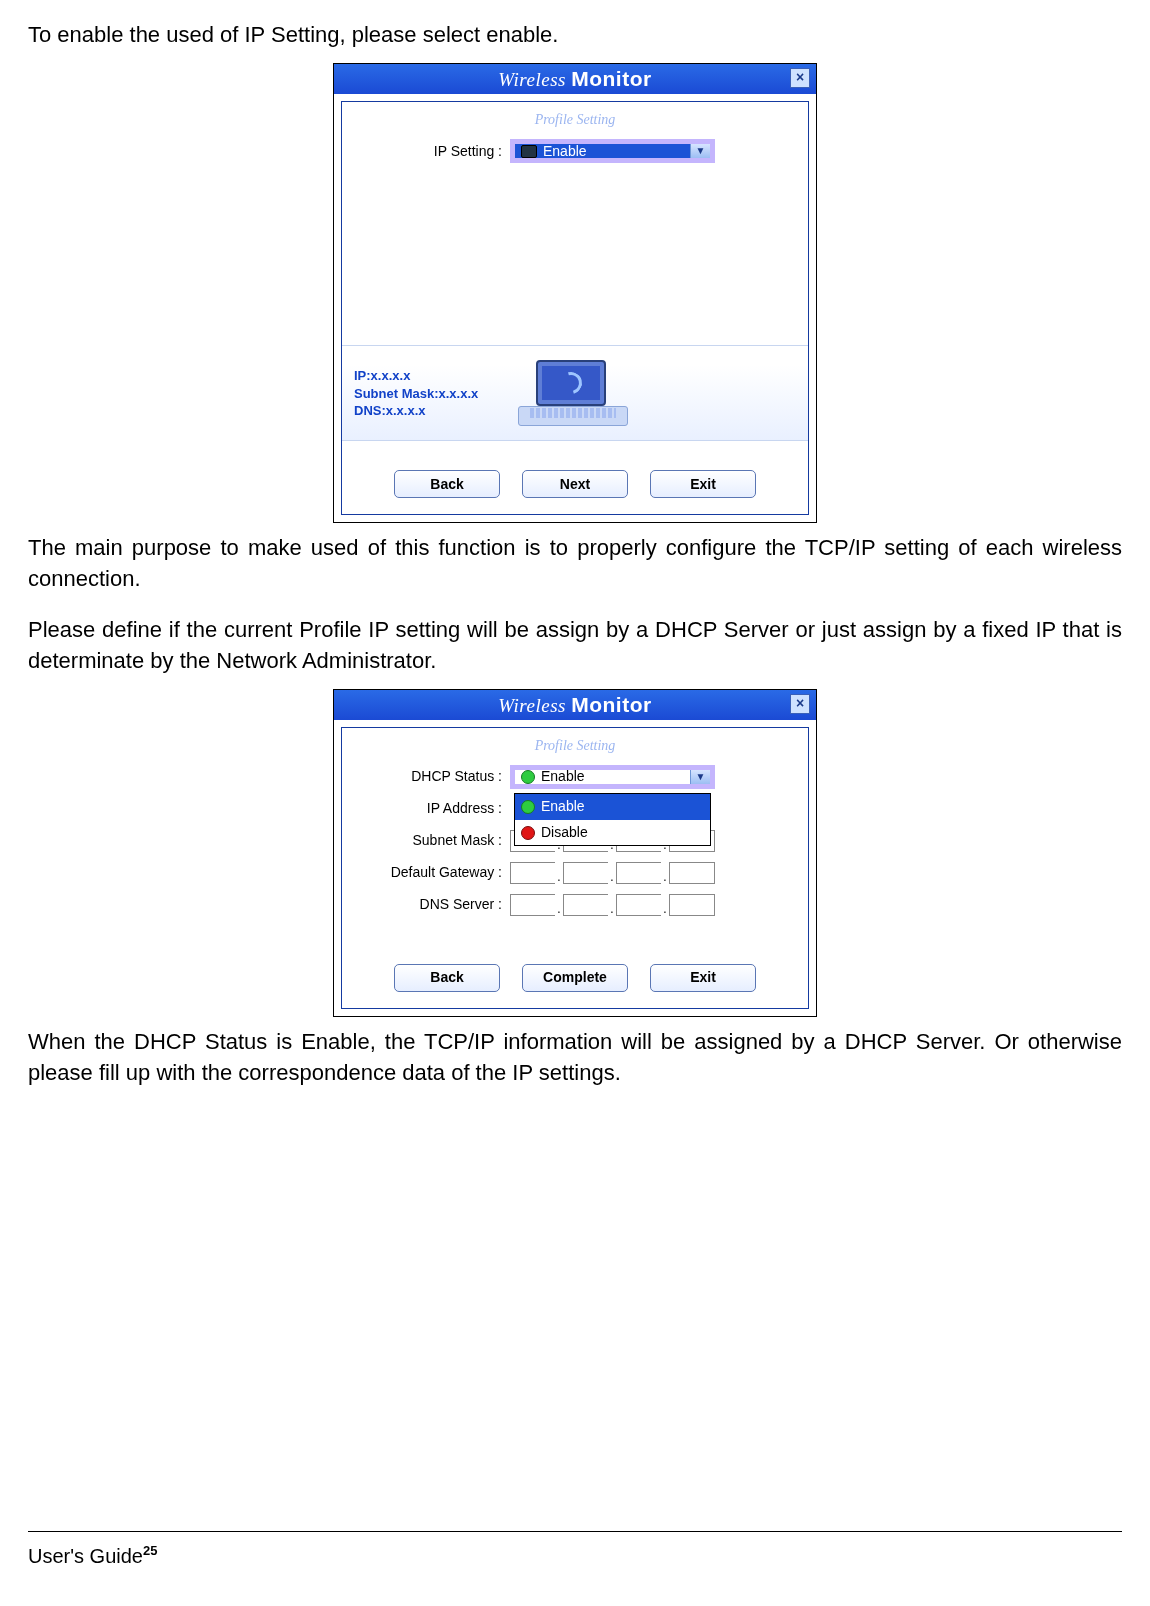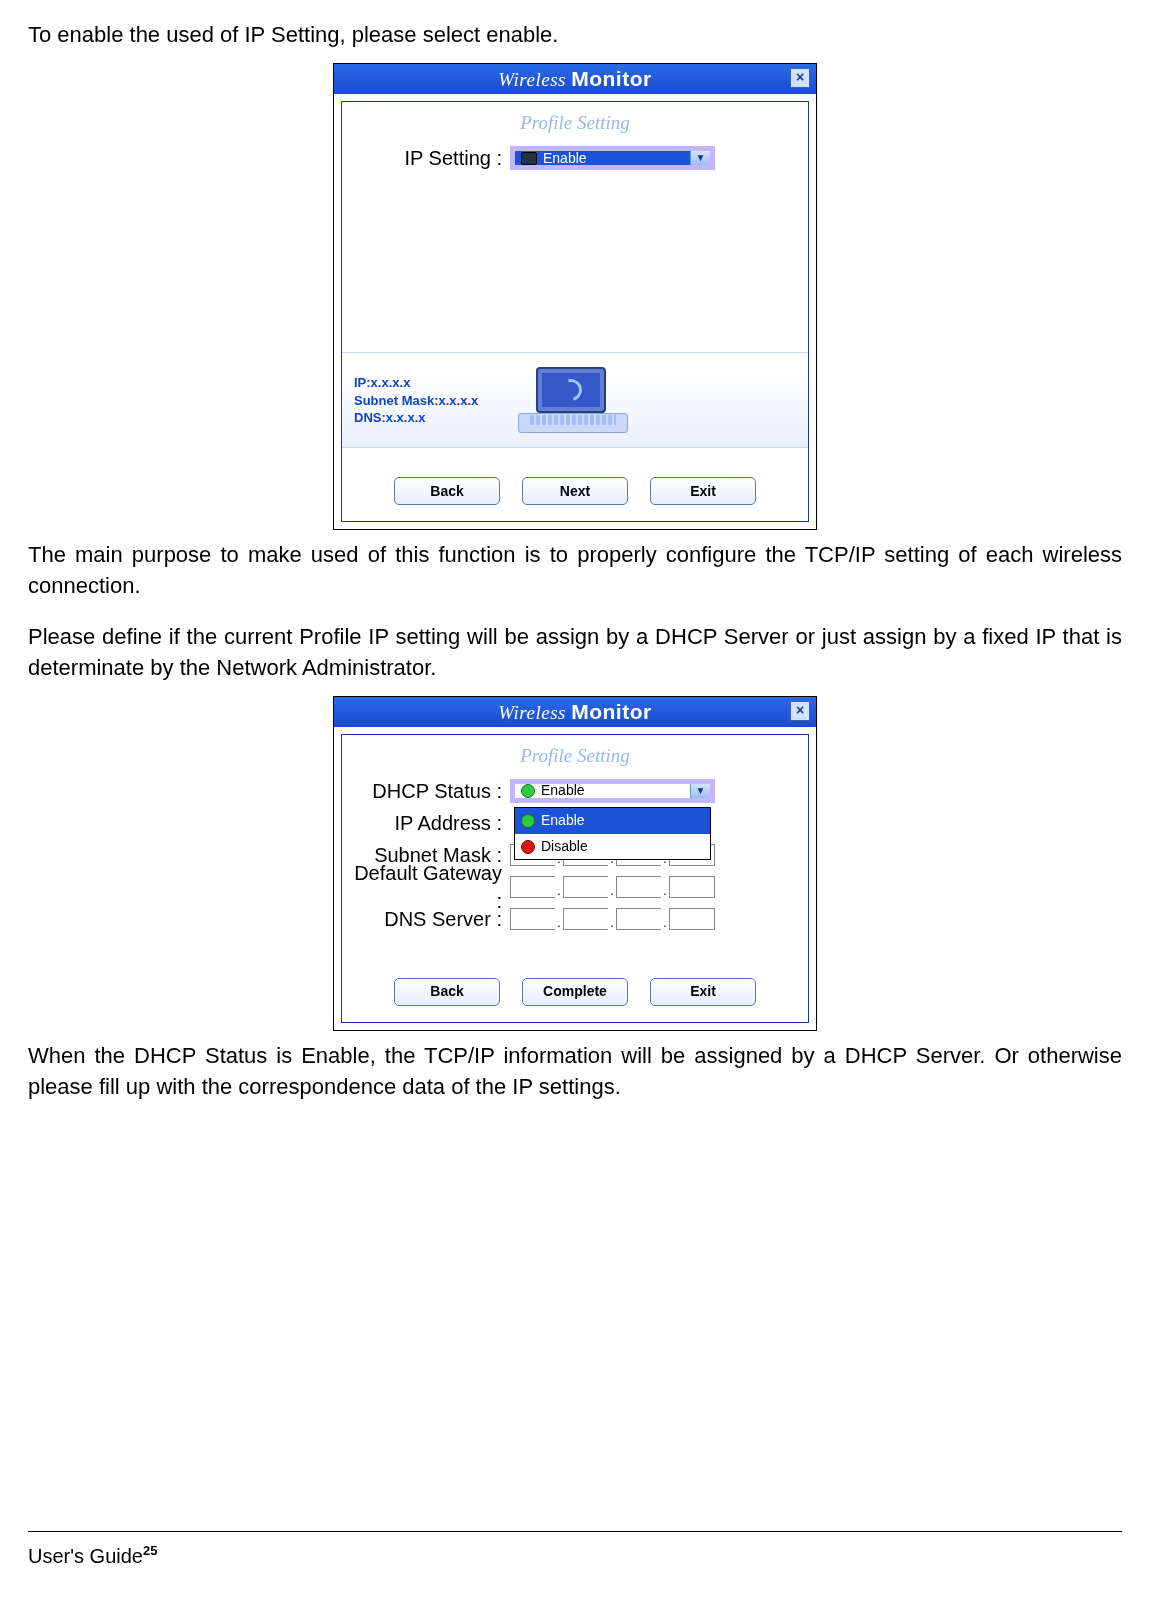--- a/index.html
+++ b/index.html
@@ -55,26 +55,26 @@
     margin: 7px;
     border: 1px solid #153aa0;
     background: #fff;
     position: relative;
   }
   .subtitle {
     text-align: center;
     color: #9bb5f0;
     font-family: Georgia, "Times New Roman", serif;
     font-style: italic;
-    font-size: 19px;
+    font-size: 14px;
     padding: 8px 0 6px 0;
   }
   .form-area { padding: 2px 8px 12px 8px; min-height: 210px; position: relative; }
   .form-row { display: flex; align-items: center; margin-bottom: 4px; height: 28px; }
-  .form-label { width: 160px; text-align: right; padding-right: 8px; font-size: 20px; color: #000; }
+  .form-label { width: 160px; text-align: right; padding-right: 8px; font-size: 14px; color: #000; }
   .dropdown {
     flex: 1;
     max-width: 205px;
     height: 24px;
     border: 5px solid #c4b5fd;
     background: #fff;
     display: flex;
     align-items: stretch;
     position: relative;
     font-size: 14px;

